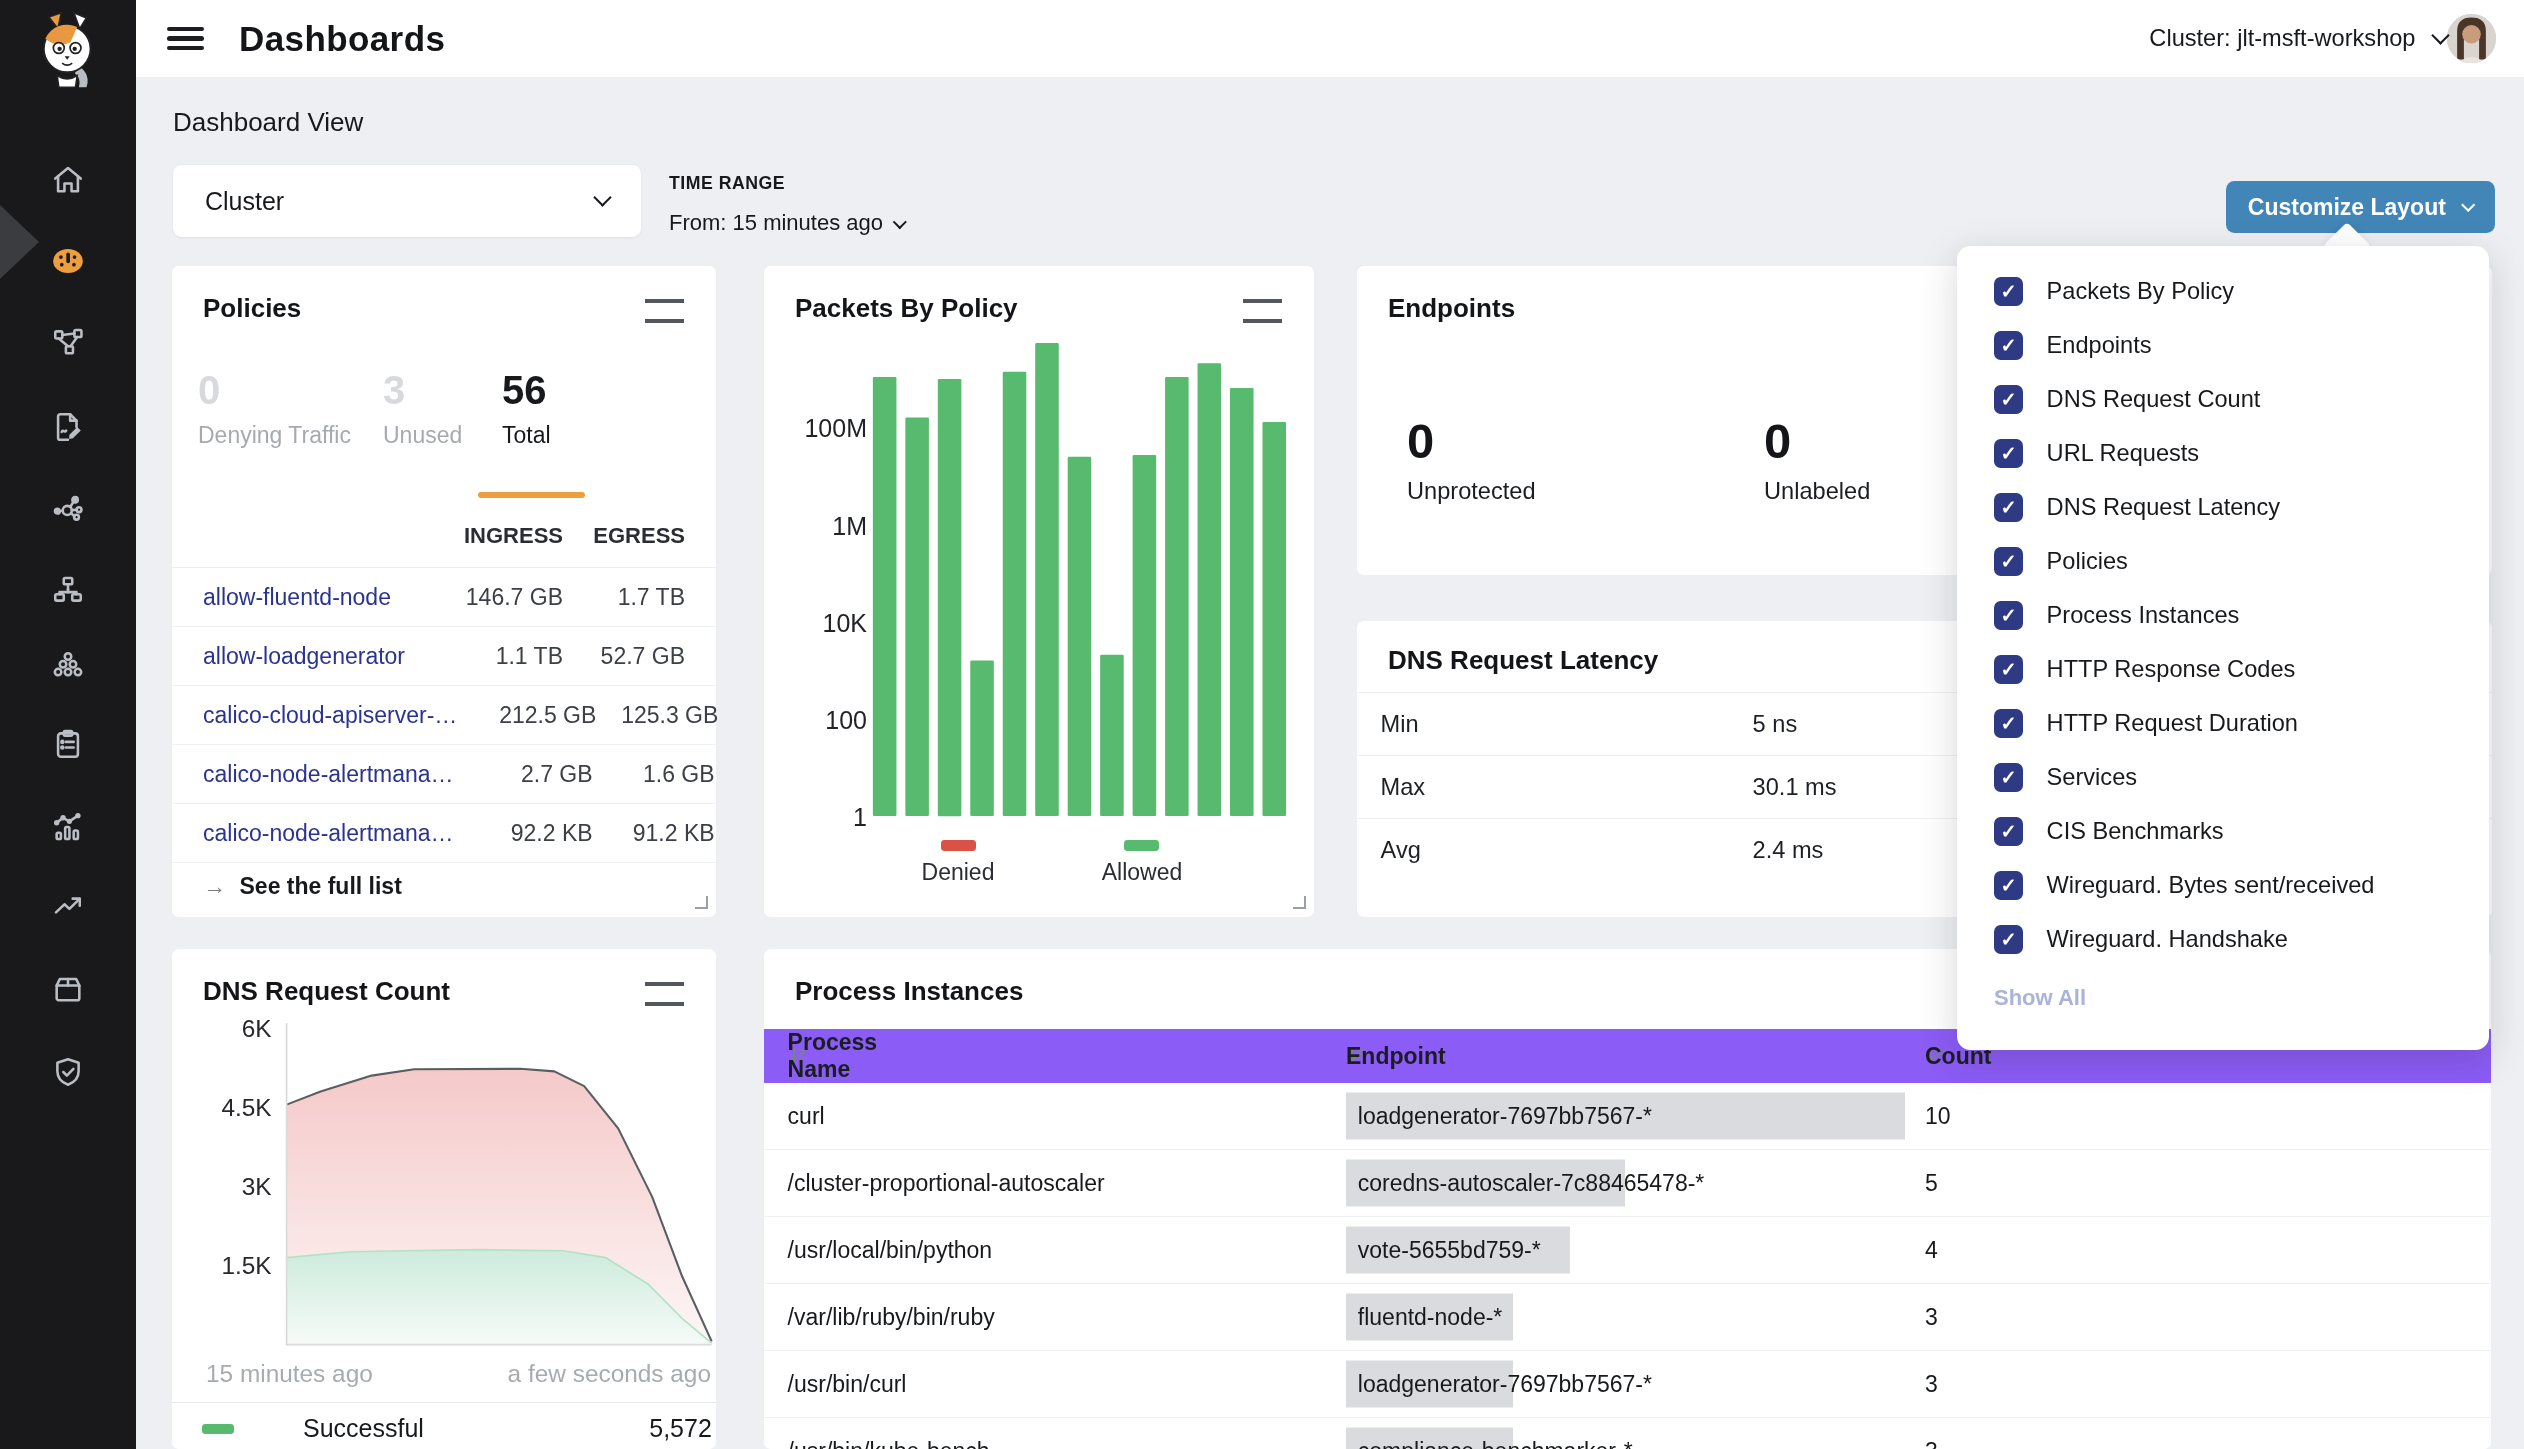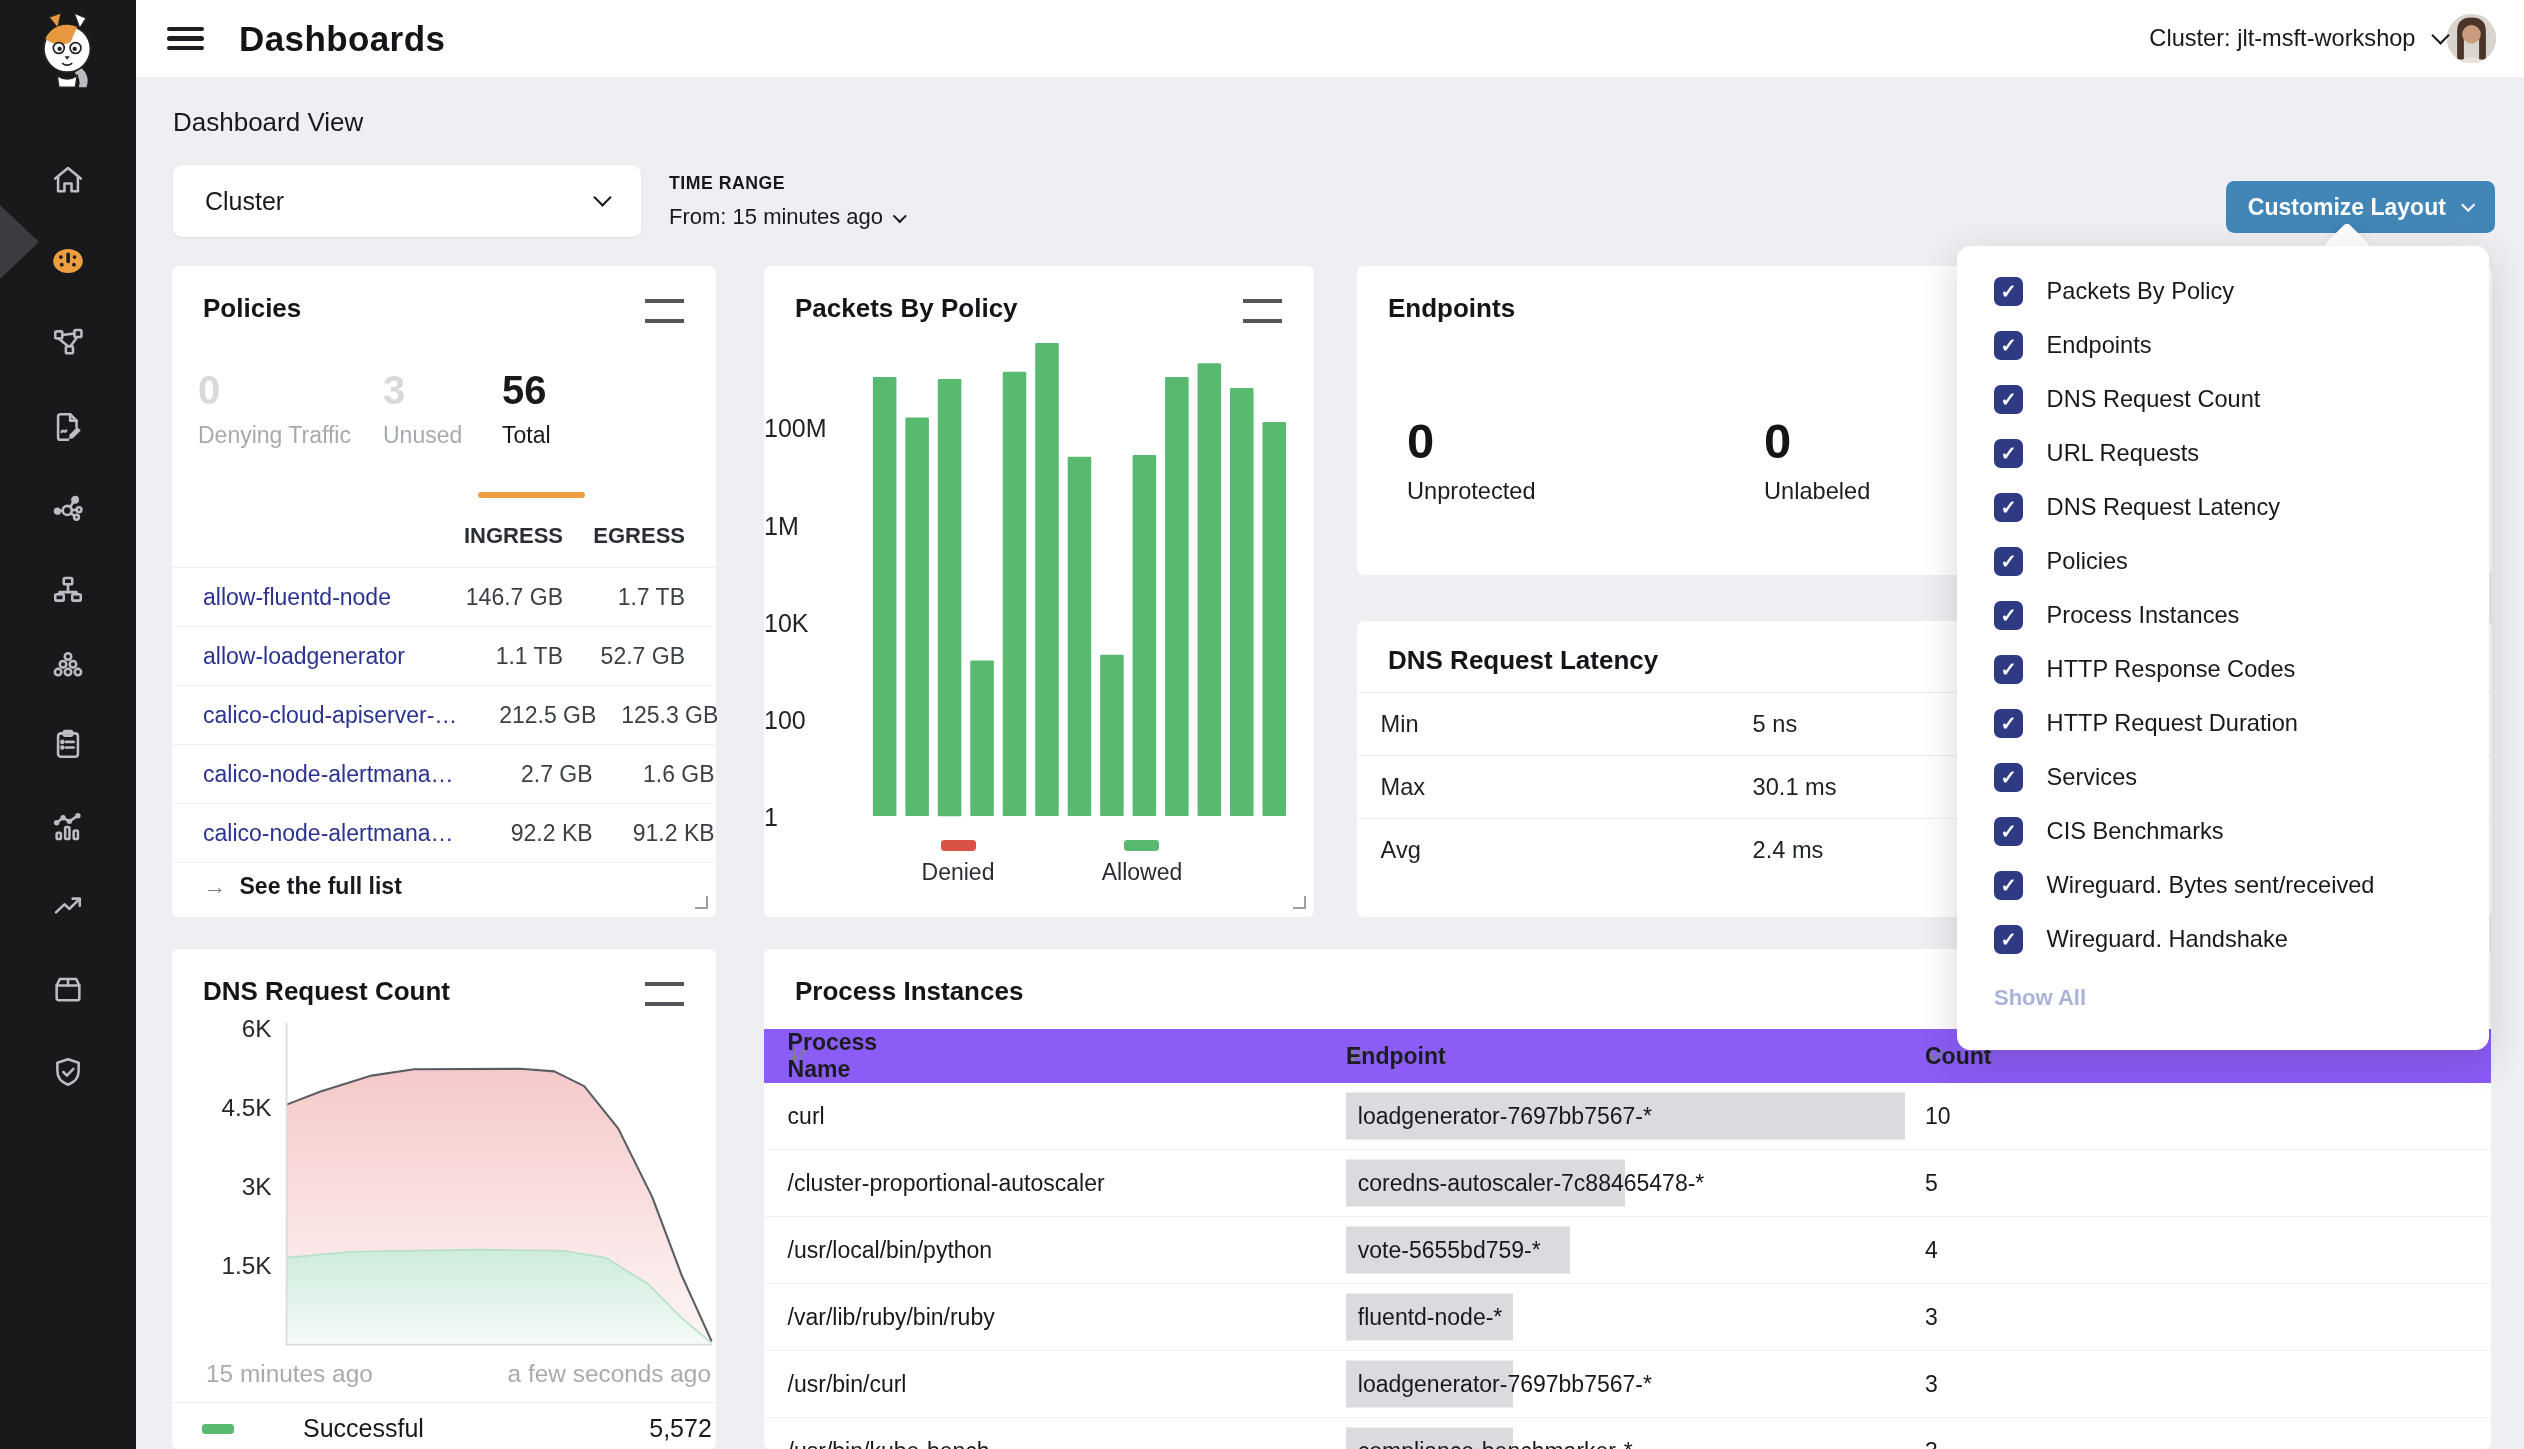--- a/index.html
+++ b/index.html
@@ -21,21 +21,21 @@
   .tb-right{margin-left:auto;display:flex;align-items:center;margin-right:29px}
   .cluster-sel{display:flex;align-items:center;gap:18.5px;font-size:23.6px;color:#17191c;cursor:pointer}
   .chev{width:11px;height:11px;border-right:2.5px solid currentColor;border-bottom:2.5px solid currentColor;transform:rotate(45deg);margin-top:-6.7px}
   .avatar{width:49px;height:49px;border-radius:50%;overflow:hidden;background:#cdd3d6;cursor:pointer}
 
   
   .section-title{position:absolute;left:173px;top:107px;font-size:26px;font-weight:400;color:#17191c}
   .view-select{position:absolute;left:173px;top:165px;width:468px;height:72px;background:#fff;border-radius:8.4px;display:flex;align-items:center;justify-content:space-between;padding:0 32px;font-size:25px;color:#17191c;box-shadow:0 0.8px 2.5px rgba(20,22,26,.07);cursor:pointer;box-sizing:border-box}
   .time-range{position:absolute;left:669px;top:173px;cursor:pointer}
   .tr-label{font-size:17.7px;font-weight:700;letter-spacing:0.5px;color:#17191c}
-  .tr-value{margin-top:10px;font-size:22px;color:#17191c;display:flex;gap:11.8px;align-items:center}
+  .tr-value{margin-top:16px;font-size:22px;color:#17191c;display:flex;gap:11.8px;align-items:center}
   .tr-value .chev{width:7.6px;height:7.6px;border-width:2.1px;margin-top:-3.4px}
   .btn-customize{position:absolute;left:2226px;top:181px;width:269px;height:52px;background:#4286b8;border-radius:8.4px;color:#fff;display:flex;align-items:center;justify-content:center;gap:17px;font-size:23px;font-weight:600;cursor:pointer;z-index:45}
   .btn-customize .chev{width:8.4px;height:8.4px;border-width:2.5px;margin-top:-4.2px}
 
   
   .card{position:absolute;background:#fff;border-radius:6.7px}
   .card-policies{left:172px;top:266px;width:544px;height:651px}
   .card-packets{left:764px;top:266px;width:550px;height:651px}
   .card-endpoints{left:1357px;top:266px;width:1135px;height:309px}
   .card-dnslat{left:1357px;top:621px;width:1135px;height:296px}
@@ -59,21 +59,21 @@
   .p-thead span:nth-child(2),.p-thead span:nth-child(3),
   .p-row span:nth-child(2),.p-row span:nth-child(3){text-align:right}
   .p-row{height:58px;border-bottom:1.7px solid #eef0f3;font-size:23px;color:#3c4046}
   .p-row a{color:#2b3390;text-decoration:none;cursor:pointer;white-space:nowrap}
   .p-foot{display:flex;align-items:center;gap:13.5px;height:47px;padding:0 31px;font-size:23px;color:#17191c}
   .p-foot .arr{color:#7a7e84}
   .p-foot a{color:#17191c;font-weight:600;text-decoration:none;cursor:pointer}
 
   
   #packets-svg,#dns-svg{position:absolute;left:0;top:0}
-  .bar-tick{position:absolute;width:103px;font-size:25px;color:#212327;font-weight:500}
+  .bar-tick{position:absolute;width:103px;text-align:right;font-size:25px;color:#212327;font-weight:500}
   .pk-sw{position:absolute;width:35px;height:11px;border-radius:3.4px;top:574px}
   .pk-lab{position:absolute;top:593px;width:126px;text-align:center;font-size:23px;color:#2a2d33}
 
   
   .ep-stat{position:absolute;top:151px}
   .ep-stat .num{font-size:49px;font-weight:700;color:#141519;line-height:1}
   .ep-stat .lbl{margin-top:11.8px;font-size:23.6px;font-weight:500;color:#1b1d21}
   .ep-s1{left:50px}.ep-s2{left:407px}
 
   

